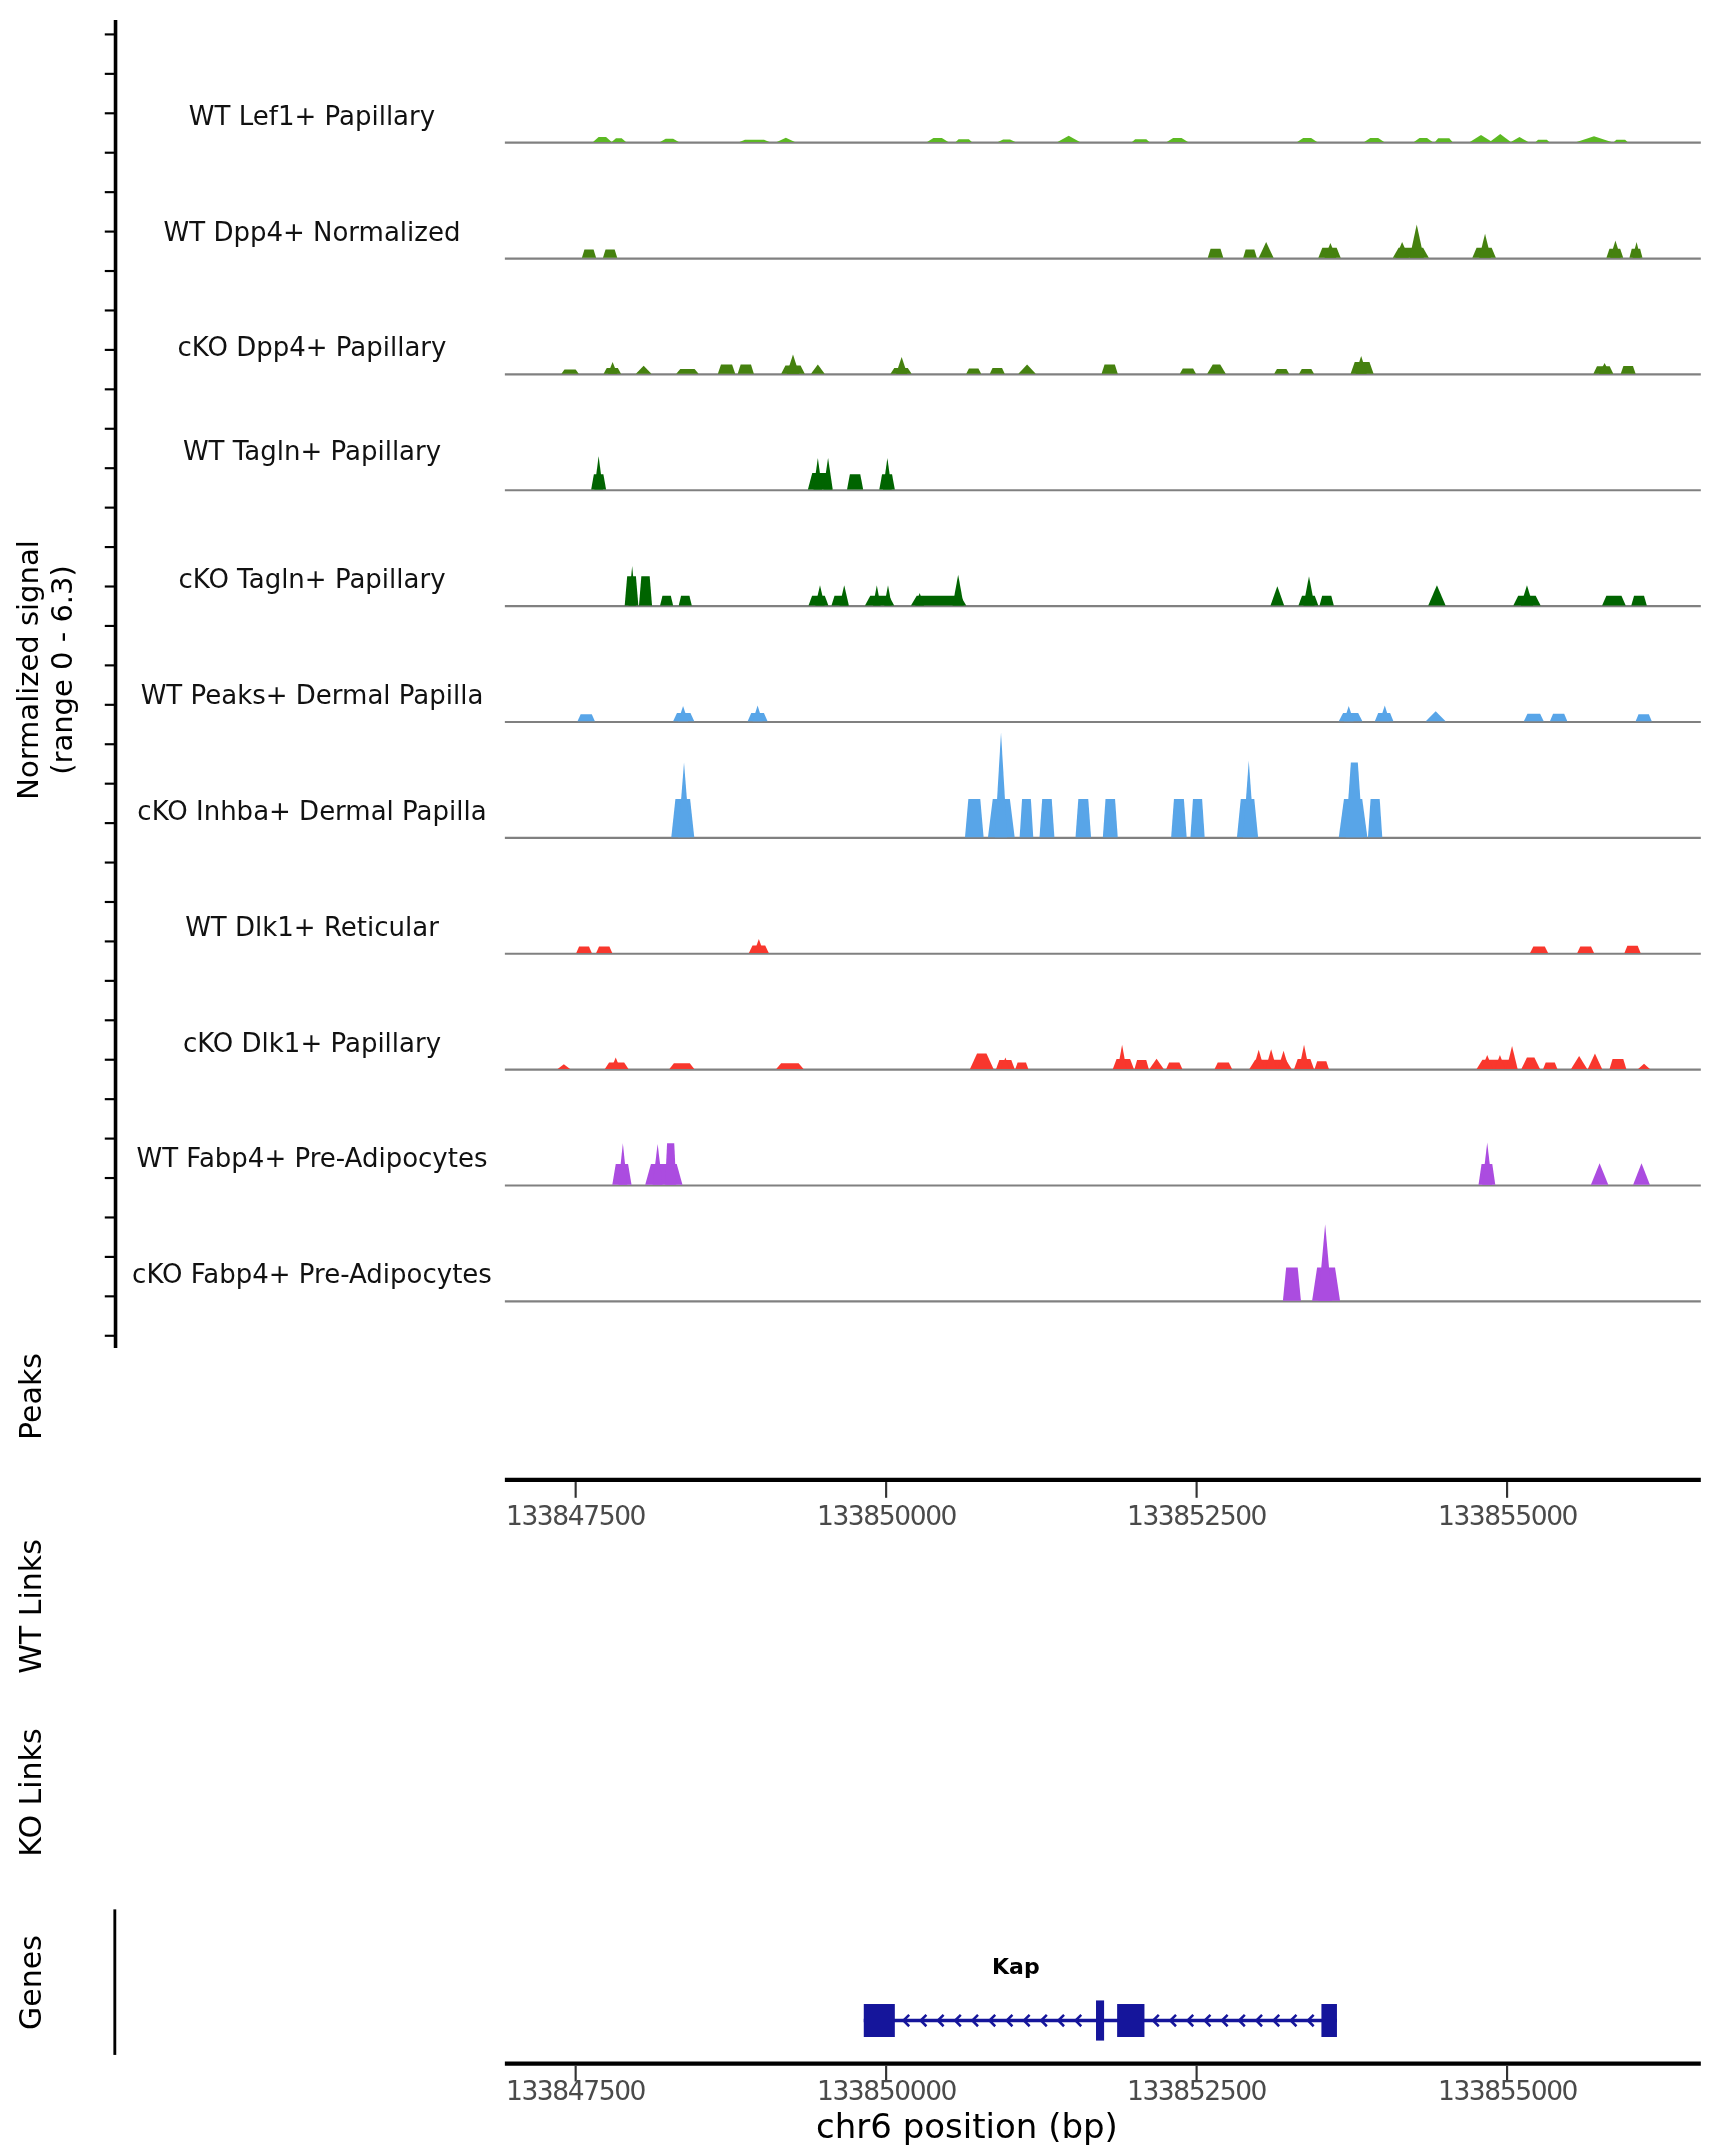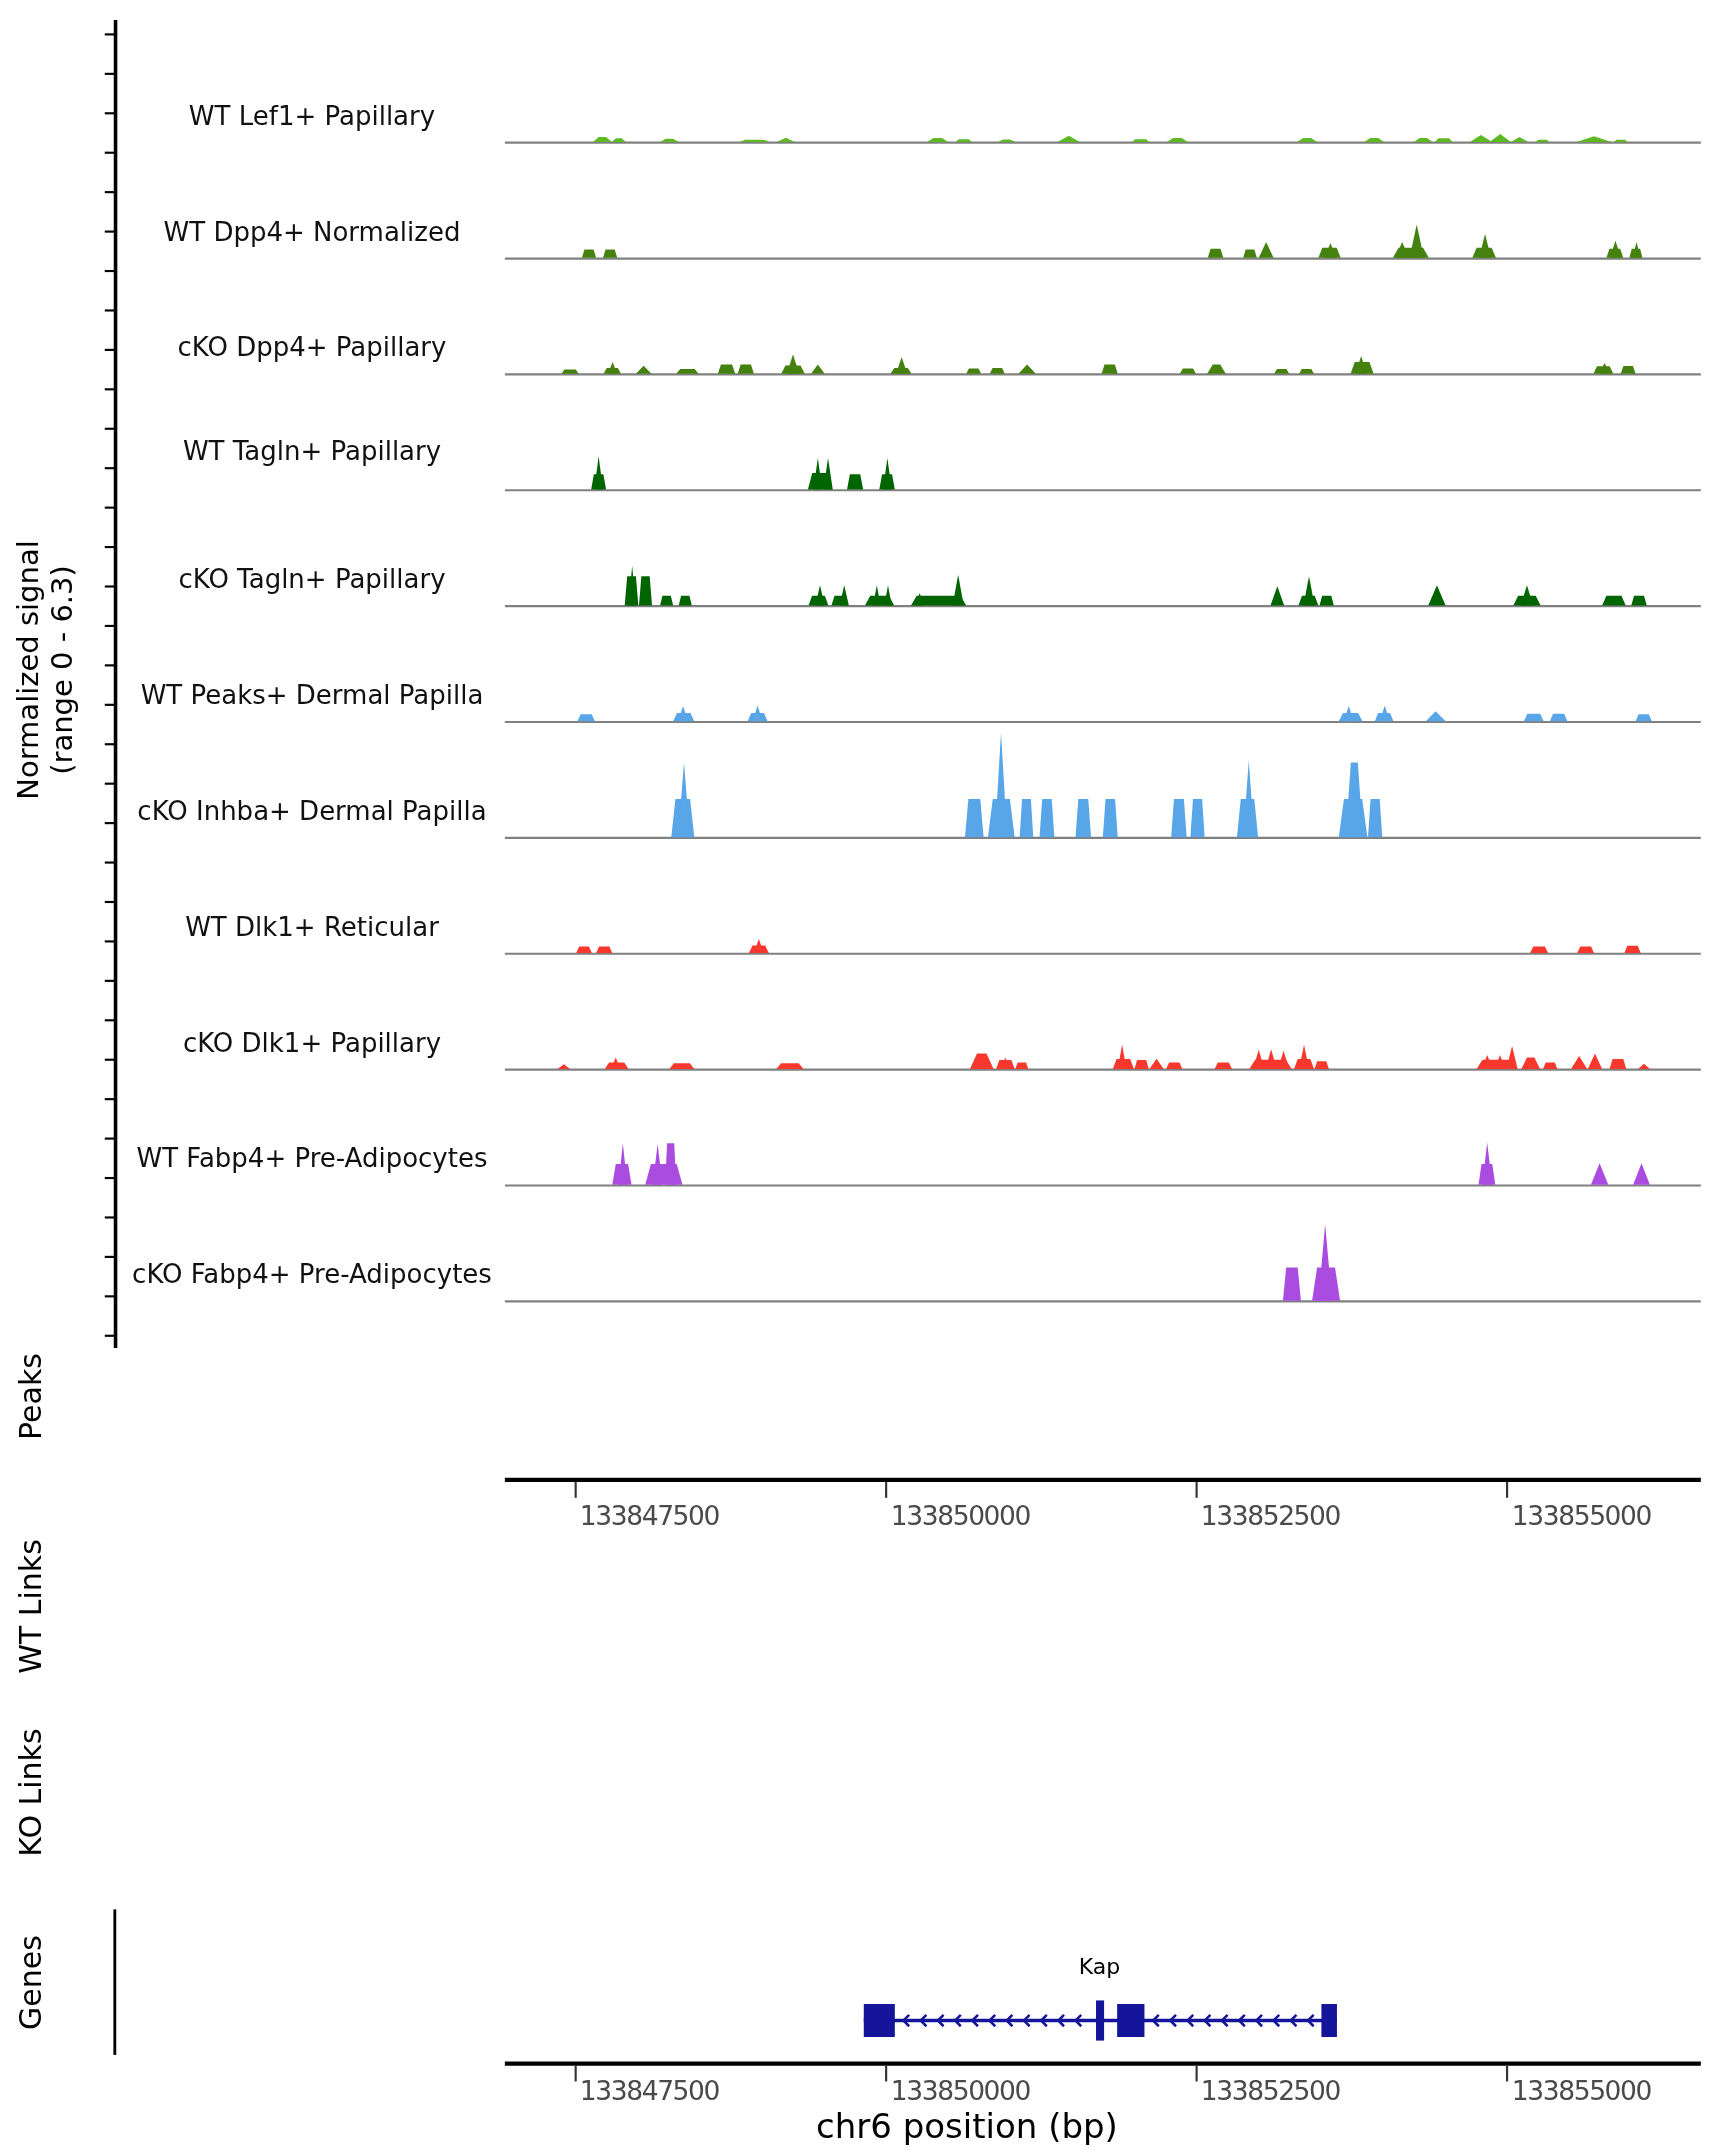--- a/index.html
+++ b/index.html
@@ -6,26 +6,26 @@
   .fig{position:relative;width:1721px;height:2151px;background:#ffffff;overflow:hidden;
        font-family:"DejaVu Sans","Liberation Sans",sans-serif;}
   .fig *{box-sizing:border-box;}
   svg.plot{position:absolute;left:0;top:0;}
   .track-label{position:absolute;left:97px;width:430px;text-align:center;
        font-size:26px;color:#111;white-space:nowrap;margin-top:24px;}
   .vlabel{position:absolute;width:287px;text-align:center;transform:rotate(-90deg);
        font-size:30px;color:#000;white-space:nowrap;}
   .ylab{position:absolute;left:-314px;width:717px;text-align:center;transform:rotate(-90deg);
        font-size:29px;line-height:34px;color:#000;}
-  .tick-label{position:absolute;width:287px;text-align:right;font-size:26.5px;color:#4a4a4a;
+  .tick-label{position:absolute;width:287px;text-align:center;font-size:26.5px;color:#4a4a4a;
        letter-spacing:-1.4px;white-space:nowrap;}
   .xlabel{position:absolute;left:816px;top:2106px;width:574px;text-align:left;
        font-size:34px;color:#000;}
-  .gene-label{position:absolute;left:992px;top:1954px;width:215px;text-align:center;
-       font-size:22px;color:#000;}
+  .gene-label{position:absolute;left:992px;top:1954px;width:215px;text-align:left;
+       font-size:22px;color:#000;font-weight:bold;}
 </style>
 </head>
 <body>
 
 <div class="fig">
 
   <svg class="plot" width="1721" height="2151" viewBox="0 0 2400 3000">
       <g>
         <line x1="161" y1="28" x2="161" y2="1880" stroke="#000" stroke-width="5"></line>
         <line x1="146" y1="48" x2="161" y2="48" stroke="#000" stroke-width="3"></line>

